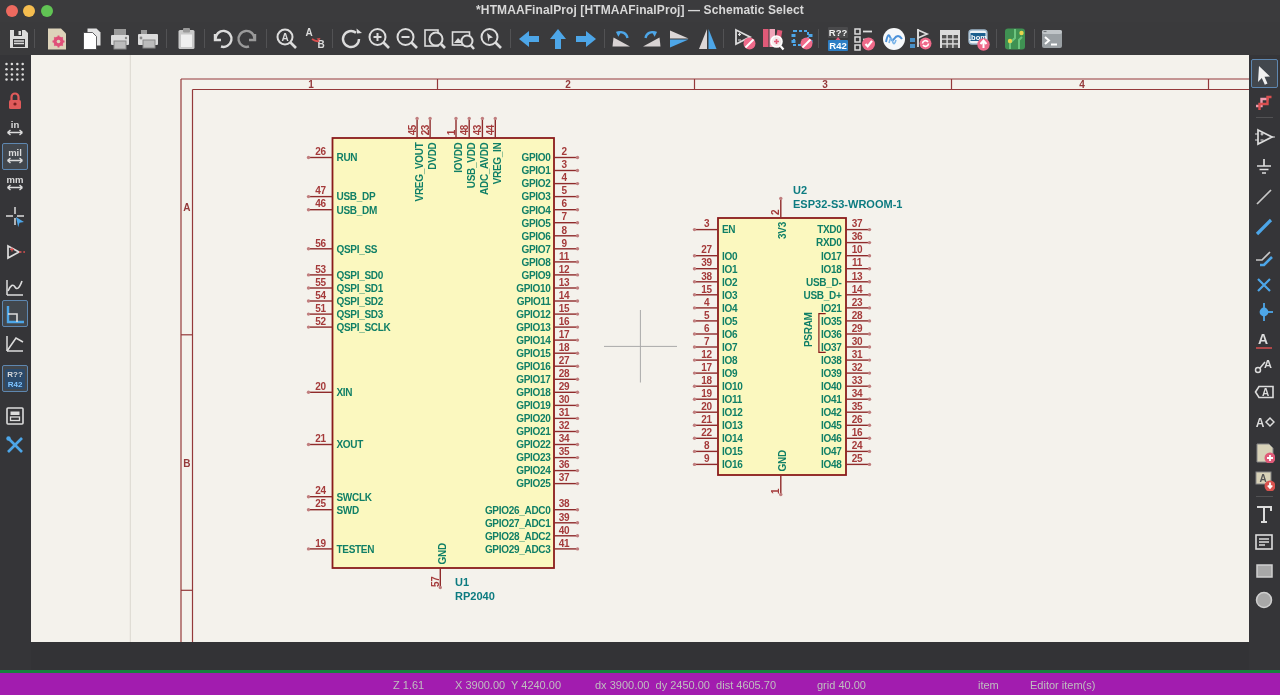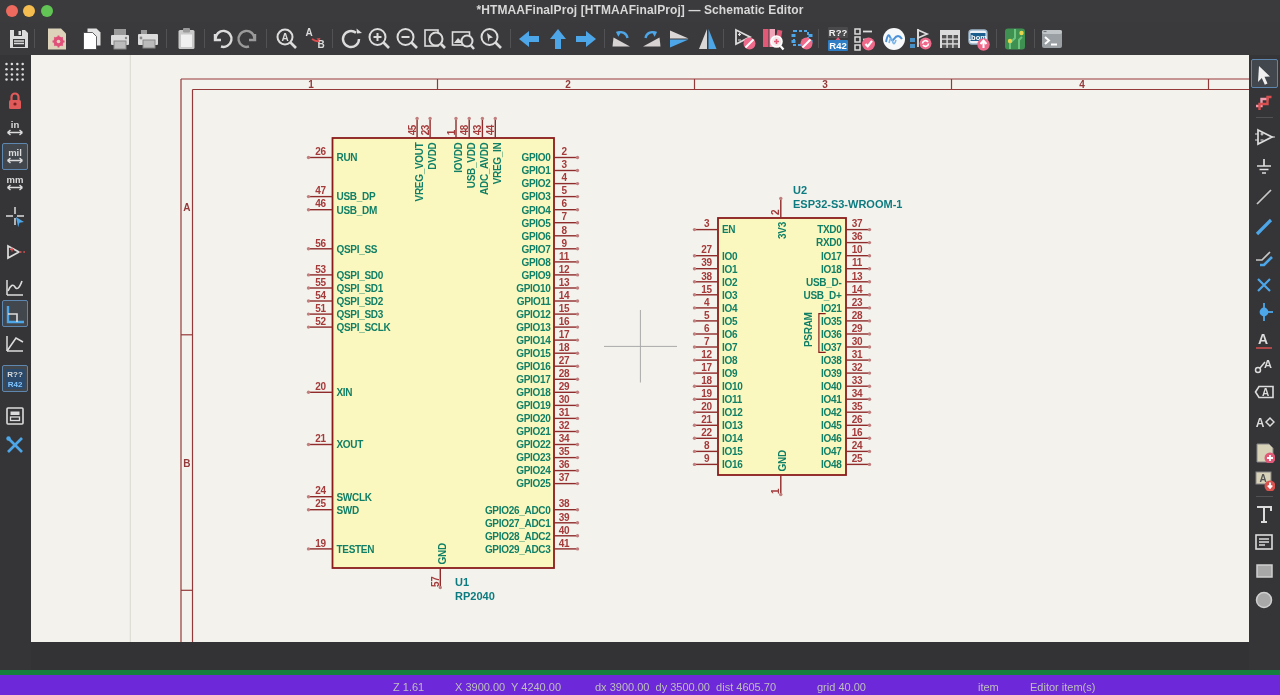--- a/index.html
+++ b/index.html
@@ -11,35 +11,35 @@
   font-size:12px; font-weight:bold; color:#d8d8d8; letter-spacing:0.1px; }
 #toolbar { position:absolute; left:0; top:22px; width:1280px; height:33px; background:#3a3a3c; }
 .ic { position:absolute; }
 .vsep { position:absolute; top:7px; width:1px; height:19px; background:#525254; }
 .hsep { position:absolute; left:7px; width:17px; height:1px; background:#525254; }
 #leftbar { position:absolute; left:0; top:55px; width:31px; height:640px; background:#353538;text-align:right; }
 #rightbar { position:absolute; left:1249px; top:55px; width:31px; height:640px; background:#353538; }
 .selbox { position:absolute; background:#42474d; border:1px solid #5e87b0; border-radius:2px; }
 #canvas { position:absolute; left:31px; top:55px; width:1218px; height:587px; background:#f4f2ec; }
 #bottomgap { position:absolute; left:31px; top:642px; width:1218px; height:28px; background:#333336; }
-#statusbar { position:absolute; left:0; top:670px; width:1280px; height:25px; background:#6d28d9;
-  border-top:5px solid #15803d; color:#bfbfbf; font-size:11px; }
+#statusbar { position:absolute; left:0; top:670px; width:1280px; height:25px; background:#a21caf;
+  border-top:3px solid #15803d; color:#bfbfbf; font-size:11px; }
 #statusbar span { position:absolute; top:6px; white-space:pre; }
 .fr { font:bold 10px "Liberation Sans"; fill:#94393a; }
 .pn { font:bold 10px "Liberation Sans"; fill:#107f66; letter-spacing:-0.3px; }
 .pm { font:bold 10px "Liberation Sans"; fill:#a43a3a; letter-spacing:-0.4px; }
 .ref { font:bold 11px "Liberation Sans"; fill:#0c7b80; letter-spacing:0px; }
 </style></head>
 <body>
 <div id="win">
   <div id="titlebar">
     <div class="tl" style="left:6px;background:#ee6a5f"></div>
     <div class="tl" style="left:23px;background:#f5bd4f"></div>
     <div class="tl" style="left:41px;background:#61c454"></div>
-    <div id="title">*HTMAAFinalProj [HTMAAFinalProj] — Schematic Editor</div>
+    <div id="title">*HTMAAFinalProj [HTMAAFinalProj] — Schematic Select</div>
   </div>
   <div id="toolbar">
       <svg class="ic" style="left:6px;top:4px" width="26" height="26" viewBox="0 0 26 26">
         <path d="M4 4h15l3 3v15H4z" fill="#dcdcdc"></path>
         <rect x="8" y="4" width="8" height="6" fill="#3a3a3c"></rect>
         <rect x="12.5" y="5" width="2.5" height="4" fill="#dcdcdc"></rect>
         <rect x="7" y="13" width="12" height="8" fill="#3a3a3c"></rect>
         <path d="M8 15h10M8 17.5h10" stroke="#dcdcdc" stroke-width="1.4"></path>
       </svg>
       <svg class="ic" style="left:44px;top:4px" width="26" height="26" viewBox="0 0 26 26">
@@ -791,17 +791,17 @@
       <svg class="ic" style="left:4px;top:534px" width="22" height="22" viewBox="0 0 22 22">
         <circle cx="11" cy="11" r="7.5" fill="#a8a8a8" stroke="#cfcfcf" stroke-width="1.5"></circle>
       </svg>
       <div class="hsep" style="top:62px"></div>
       <div class="hsep" style="top:441px"></div>
     </div>
   <div id="bottomgap"></div>
   <div id="statusbar">
     <span style="left:393px">Z 1.61</span>
     <span style="left:455px">X 3900.00  Y 4240.00</span>
-    <span style="left:595px">dx 3900.00  dy 3500.00  dist 4605.70</span>
+    <span style="left:595px">dx 3900.00  dy 2450.00  dist 4605.70</span>
     <span style="left:817px">grid 40.00</span>
     <span style="left:978px">item</span>
     <span style="left:1030px">Editor item(s)</span>
   </div>
 </div>
 </body></html>

